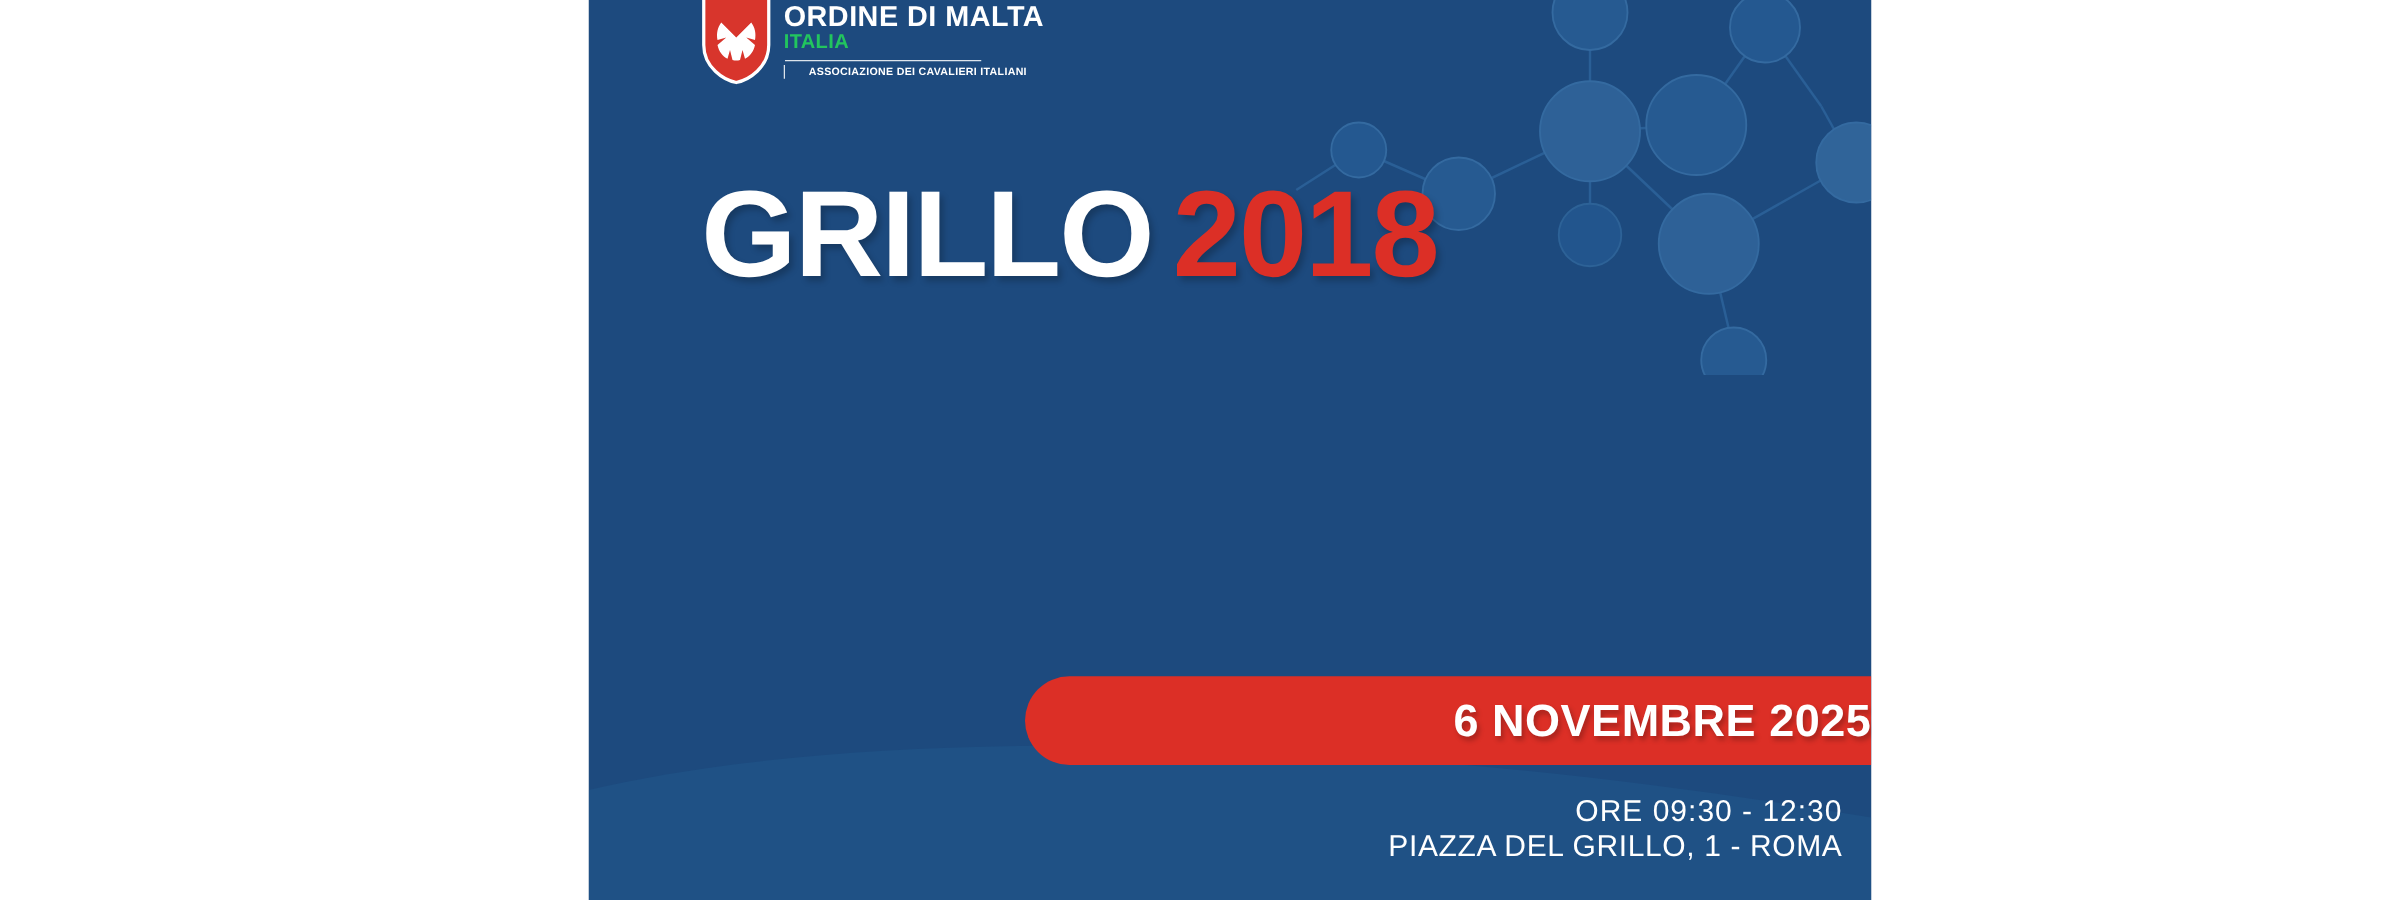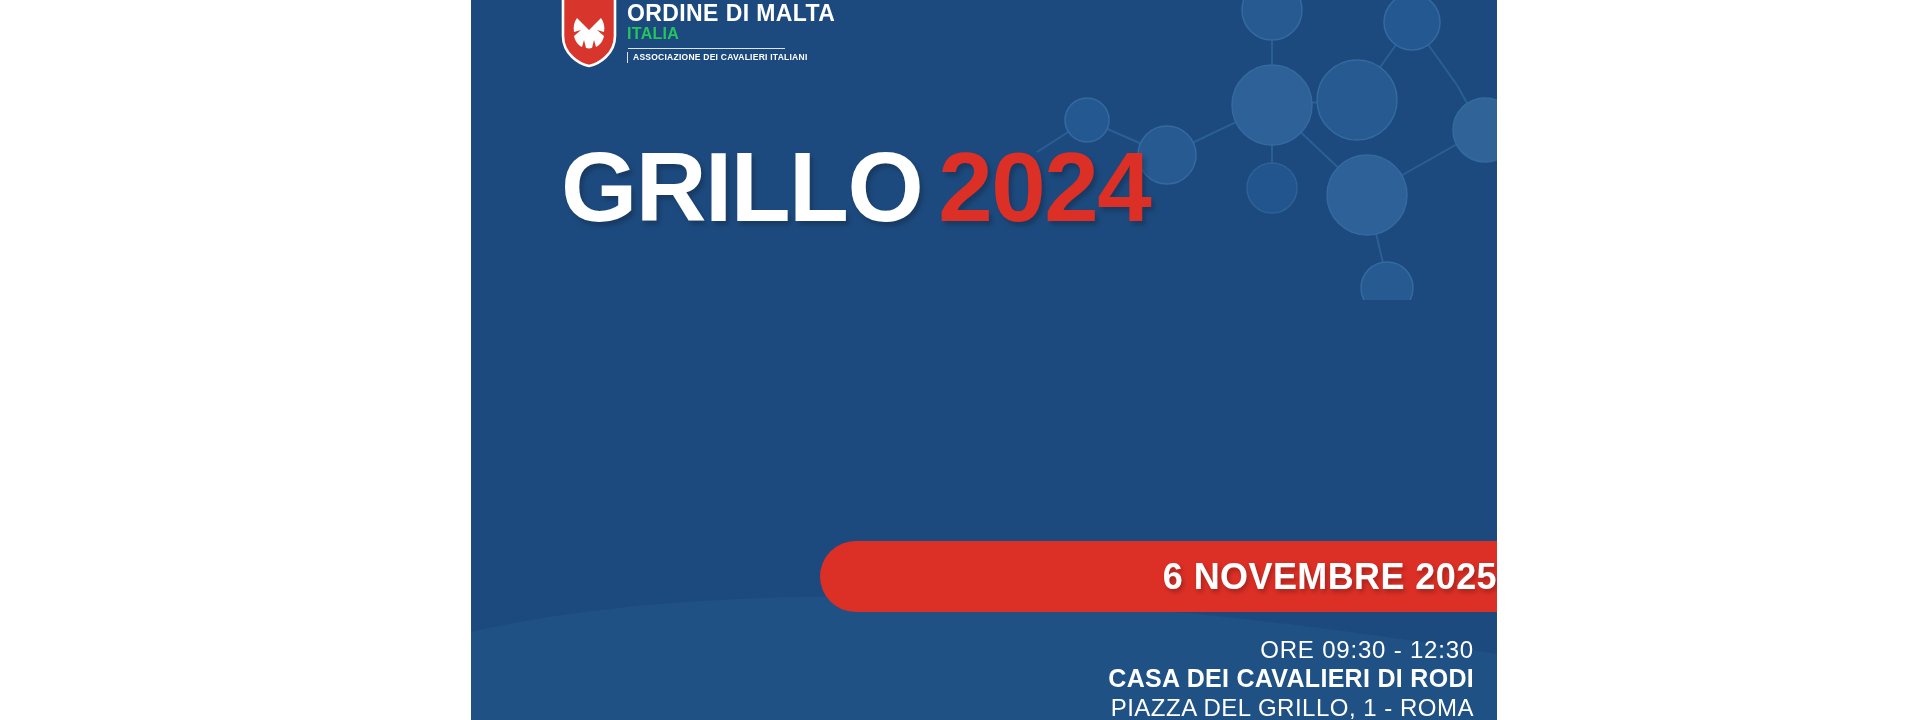--- a/index.html
+++ b/index.html
@@ -86,21 +86,21 @@
   }
   .logo-rule {
     width: 157px;
     height: 1px;
     background: rgba(255,255,255,0.85);
     margin: 5px 0 3px 1px;
   }
   .logo-line3-wrap {
     display: flex;
     align-items: stretch;
-    gap: 5px;
+    gap: 19px;
   }
   .logo-tick {
     width: 1px;
     background: rgba(255,255,255,0.85);
   }
   .logo-line3 {
     color: #ffffff;
     font-size: 8.5px;
     font-weight: bold;
     letter-spacing: 0.25px;
@@ -245,28 +245,27 @@
         <div class="logo-line2">ITALIA</div>
         <div class="logo-rule"></div>
         <div class="logo-line3-wrap">
           <div class="logo-tick"></div>
           <div class="logo-line3">ASSOCIAZIONE DEI CAVALIERI ITALIANI</div>
         </div>
       </div>
     </div>
 
     <div class="headline">
-      <span class="word-main">GRILLO</span><span class="word-year">2024</span>
+      <span class="word-main">GRILLO</span><span class="word-year">2018</span>
     </div>
 
 
     <div class="date-banner">
       <span class="date-banner-label">6 NOVEMBRE 2025</span>
     </div>
 
     <div class="venue">
       <div class="venue-time">ORE 09:30 - 12:30</div>
-      <div class="venue-place">CASA DEI CAVALIERI DI RODI</div>
       <div class="venue-address">PIAZZA DEL GRILLO, 1 - ROMA</div>
     </div>
 
   </div>
 </div>
 
 </body></html>

